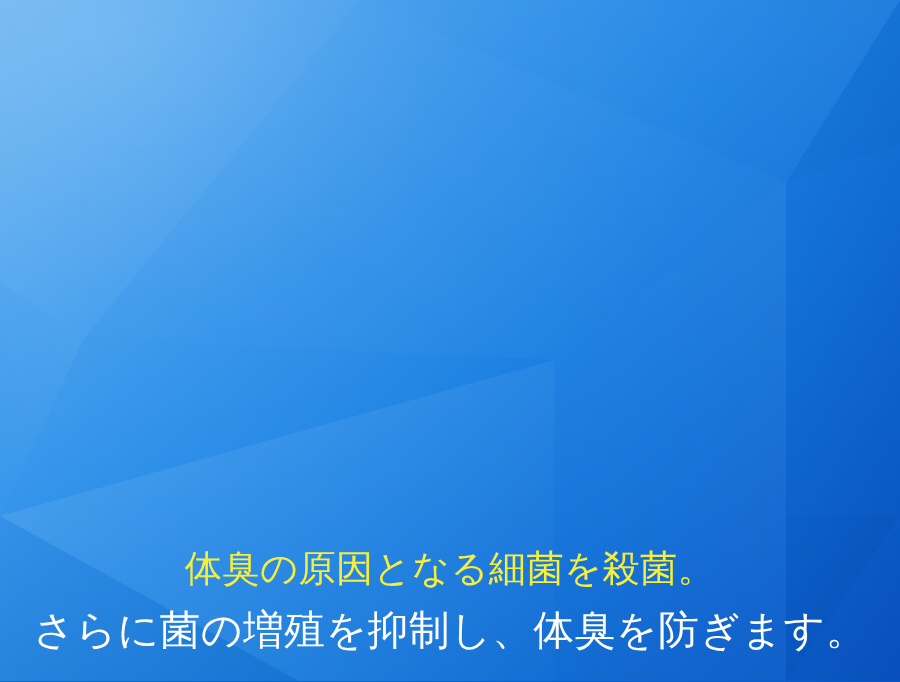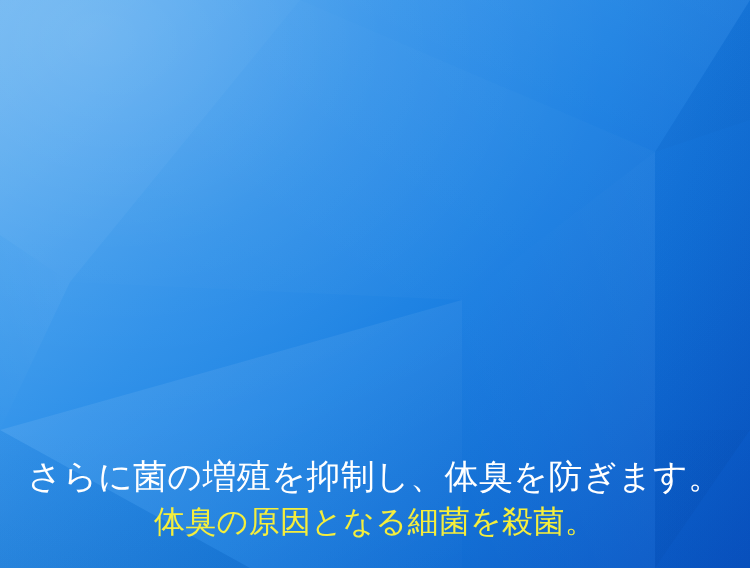--- a/index.html
+++ b/index.html
@@ -123,17 +123,17 @@
       <polygon points="0,430 462,300 462,568 250,568" fill="url(#fL)"></polygon>
       <polygon points="0,430 250,568 0,568" fill="url(#fD)"></polygon>
 
       <polygon points="655,430 750,430 750,568 655,568" fill="url(#fD)"></polygon>
     </svg>
   </div>
 
   <div class="bg-vignette"></div>
 
   <div class="copy">
+    <span class="line line-1">体臭の原因となる細菌を殺菌。</span>
     <span class="line line-2">さらに菌の増殖を抑制し、体臭を防ぎます。</span>
-    <span class="line line-1">体臭の原因となる細菌を殺菌。</span>
   </div>
 
 </div>
 
 </body></html>

